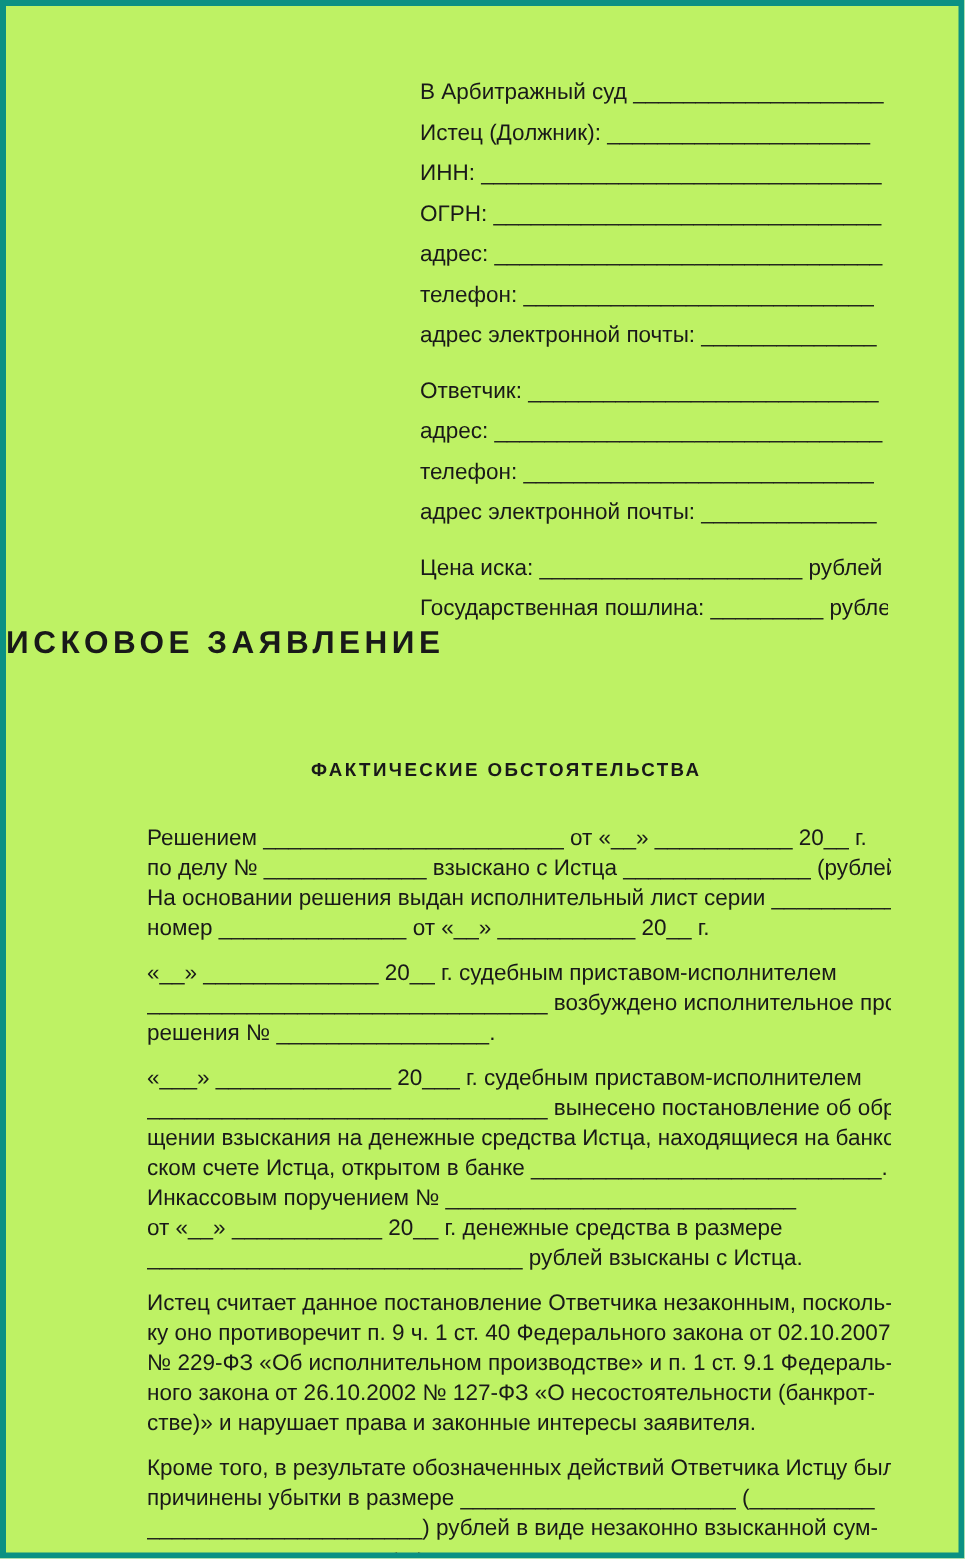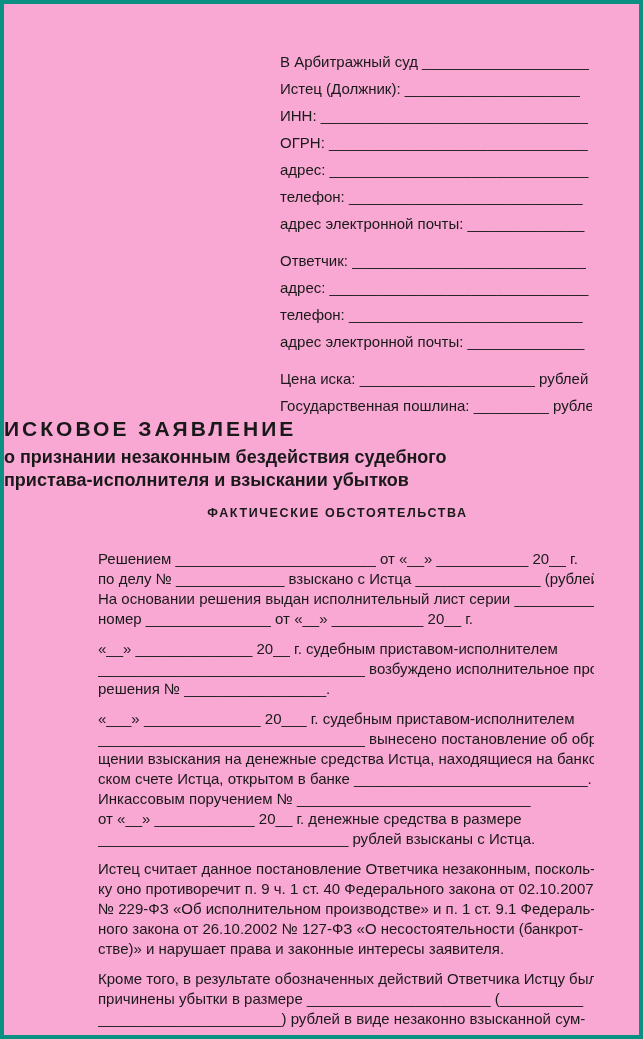--- a/index.html
+++ b/index.html
@@ -1,21 +1,21 @@
 <!DOCTYPE html>
 <html><head>
 <meta charset="utf-8">
 <style>
   * { margin: 0; padding: 0; box-sizing: border-box; }
   html, body { background: #ffffff; }
   .page {
     position: relative;
     width: 643px;
     height: 1039px;
-    background: #f9a8d4;
+    background: #bef264;
     border: 4px solid #0b9183;
     overflow: hidden;
     font-family: "Liberation Sans", "DejaVu Sans", sans-serif;
     color: #191919;
   }
   .header-block {
     position: absolute;
     left: 276px;
     top: 44px;
     width: 312px;
@@ -89,22 +89,20 @@
     <div class="hgroup gap-sm">Ответчик: ____________________________
 адрес: _______________________________
 телефон: ____________________________
 адрес электронной почты: ______________</div>
     <div class="hgroup gap-sm">Цена иска: _____________________ рублей
 Государственная пошлина: _________ рублей</div>
   </div>
 
   <div class="title-block">
     <div class="title-main">ИСКОВОЕ ЗАЯВЛЕНИЕ</div>
-    <div class="title-sub">о признании незаконным бездействия судебного
-пристава-исполнителя и взыскании убытков</div>
   </div>
 
   <div class="section-heading">ФАКТИЧЕСКИЕ ОБСТОЯТЕЛЬСТВА</div>
 
   <div class="body-block">
     <div class="para">Решением ________________________ от «__» ___________ 20__ г.
 по делу № _____________ взыскано с Истца _______________ (рублей).
 На основании решения выдан исполнительный лист серии ____________
 номер _______________ от «__» ___________ 20__ г.</div>
     <div class="para">«__» ______________ 20__ г. судебным приставом-исполнителем

